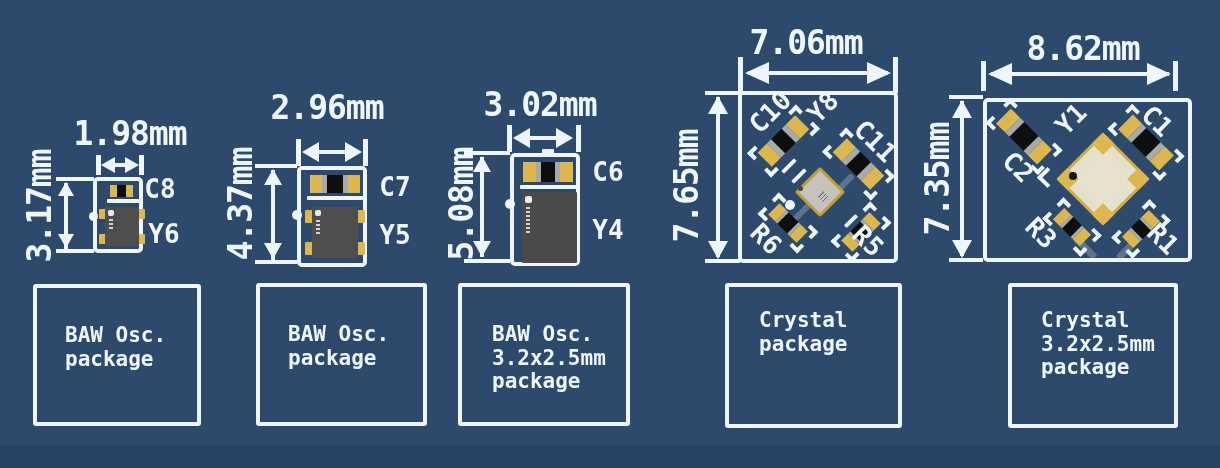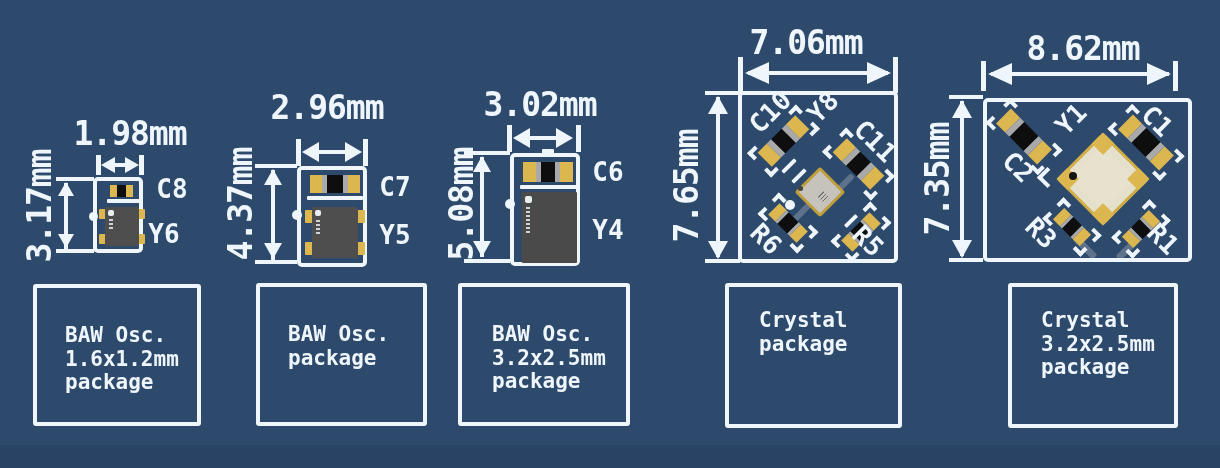--- a/index.html
+++ b/index.html
@@ -73,26 +73,25 @@
   </div>
   <div class="mark" style="left:107px;top:199px;width:33px;height:4px"></div>
   <div class="pad" style="left:99px;top:209px;width:7px;height:10px"></div>
   <div class="pad" style="left:99px;top:234px;width:7px;height:10px"></div>
   <div class="pad" style="left:138px;top:209px;width:7px;height:10px"></div>
   <div class="pad" style="left:138px;top:234px;width:7px;height:10px"></div>
   <div class="icbody" style="left:105px;top:207px;width:34px;height:39px"></div>
   <div class="tilogo" style="left:108px;top:210px"></div>
   <div class="tidash" style="left:109px;top:219px;height:12px"></div>
   <div class="dot silk" style="left:89px;top:212px;width:9px;height:9px"></div>
-  <div class="txt ref" style="left:172px;top:189px">C8</div>
+  <div class="txt ref" style="left:160px;top:189px">C8</div>
   <div class="txt ref" style="left:164px;top:234px">Y6</div>
 
   <div class="caption" style="left:33px;top:284px;width:168px;height:142px;padding:36px 0 0 28px">
     <div class="cline">BAW Osc.</div>
-    <div class="cline">1.6x1.2mm</div>
     <div class="cline">package</div>
   </div>
 </div>
 
 <div>
   <div class="txt dim" style="left:327px;top:107px">2.96mm</div>
   <div class="bar" style="left:296px;top:139px;width:5px;height:27px"></div>
   <div class="bar" style="left:363px;top:139px;width:5px;height:27px"></div>
   <div class="bar" style="left:305px;top:150px;width:54px;height:4px"></div>
   <div class="tri" style="left:302px;top:142px;border-top:10px solid transparent;border-bottom:10px solid transparent;border-right:17px solid var(--silk)"></div>

